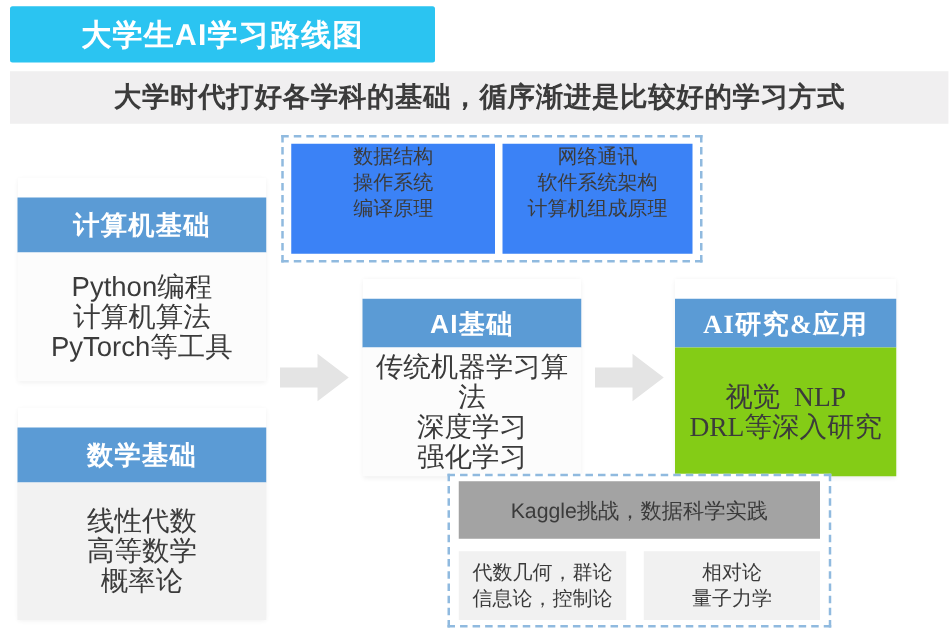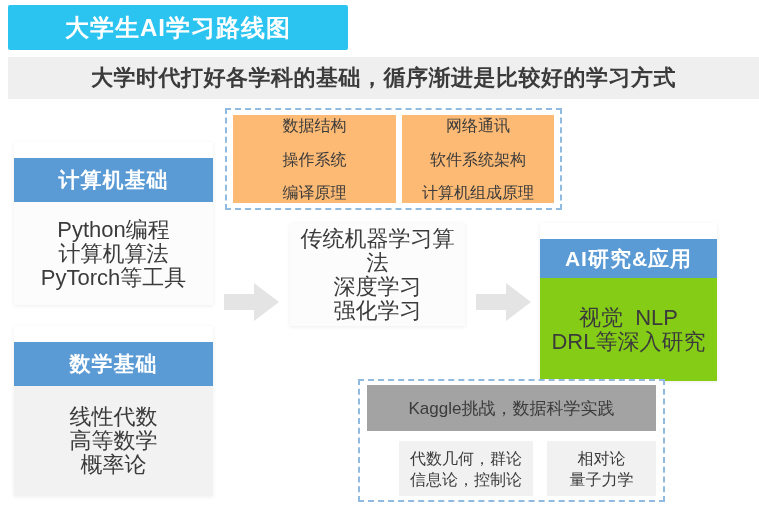--- a/index.html
+++ b/index.html
@@ -32,45 +32,45 @@
   }
   #box-computer{left:14px;top:142px;width:199px;}
   #box-computer .hd{height:44px;font-size:21px;}
   #box-computer .bd{height:103px;background:#fcfcfc;}
   #box-math{left:14px;top:326px;width:199px;}
   #box-math .hd{height:44px;font-size:21px;}
   #box-math .bd{height:110px;background:#f2f2f2;}
   #box-ai-basic{left:290px;top:223px;width:175px;}
   #box-ai-basic .hd{height:39px;font-size:21px;}
   #box-ai-basic .bd{height:103px;background:#fcfcfc;}
-  #box-ai-research{left:540px;top:223px;width:177px;}
+  #box-ai-research{left:540px;top:223px;width:177px;font-family:Liberation Serif, serif;}
   #box-ai-research .hd{height:39px;font-size:21px;}
   #box-ai-research .bd{height:103px;background:#84cc16;}
   
   .dashed{
     position:absolute;border:2px dashed #90badf;background:#ffffff;box-sizing:border-box;
   }
   #dashed-top{left:225px;top:108px;width:337px;height:102px;display:flex;gap:6px;padding:5px 6px;}
   #dashed-top .cell{
-    background:#fdba74;display:flex;flex-direction:column;align-items:center;justify-content:space-between;
+    background:#3b82f6;display:flex;flex-direction:column;align-items:center;justify-content:flex-start;
     text-align:center;font-size:16px;line-height:21px;
   }
   #dashed-top .cell.c1{width:163px;}
   #dashed-top .cell.c2{flex:1;}
   #dashed-bottom{left:358px;top:379px;width:307px;height:123px;padding:4px 7px;}
   #dashed-bottom .kaggle{
     height:46px;background:#a3a3a3;display:flex;align-items:center;justify-content:center;
     font-size:17px;margin-bottom:10px;
   }
   #dashed-bottom .row{display:flex;gap:14px;height:55px;}
   #dashed-bottom .row .cell{
     background:#f1f1f1;display:flex;flex-direction:column;align-items:center;justify-content:center;
     text-align:center;font-size:16px;line-height:21px;
   }
-  #dashed-bottom .row .cell.c1{width:134px;margin-left:32px;}
+  #dashed-bottom .row .cell.c1{width:134px;}
   #dashed-bottom .row .cell.c2{flex:1;}
   
   .arrow{position:absolute;width:56px;height:40px;}
   #arrow-1{left:224px;top:282px;}
   #arrow-2{left:476px;top:282px;}
 </style>
 </head>
 <body>
 
 <div id="canvas">
@@ -108,20 +108,21 @@
       <div>编译原理</div>
     </div>
     <div class="cell c2">
       <div>网络通讯</div>
       <div>软件系统架构</div>
       <div>计算机组成原理</div>
     </div>
   </div>
 
   <div class="col-box" id="box-ai-basic">
+    <div class="hd">AI基础</div>
     <div class="bd">
       <div>传统机器学习算法</div>
       <div>深度学习</div>
       <div>强化学习</div>
     </div>
   </div>
 
   <div class="col-box" id="box-ai-research">
     <div class="hd">AI研究&amp;应用</div>
     <div class="bd">

